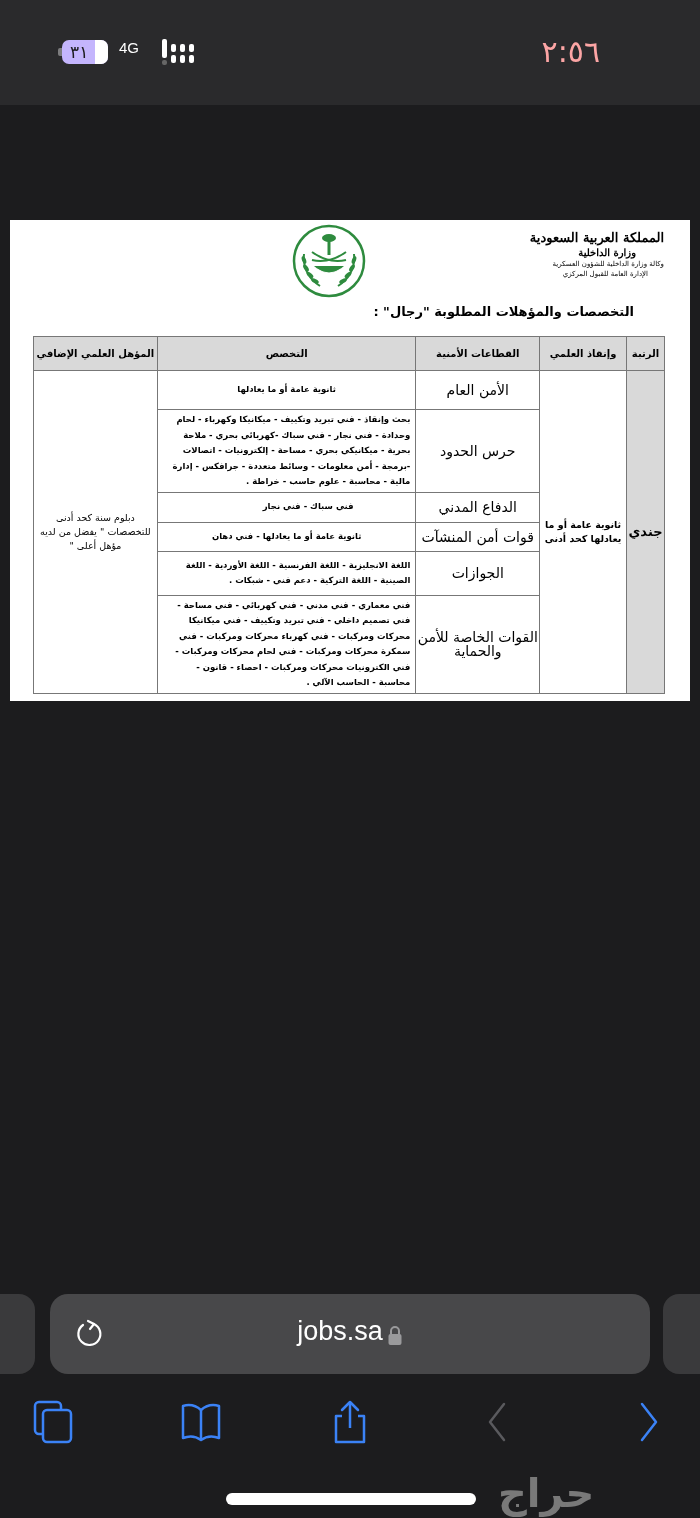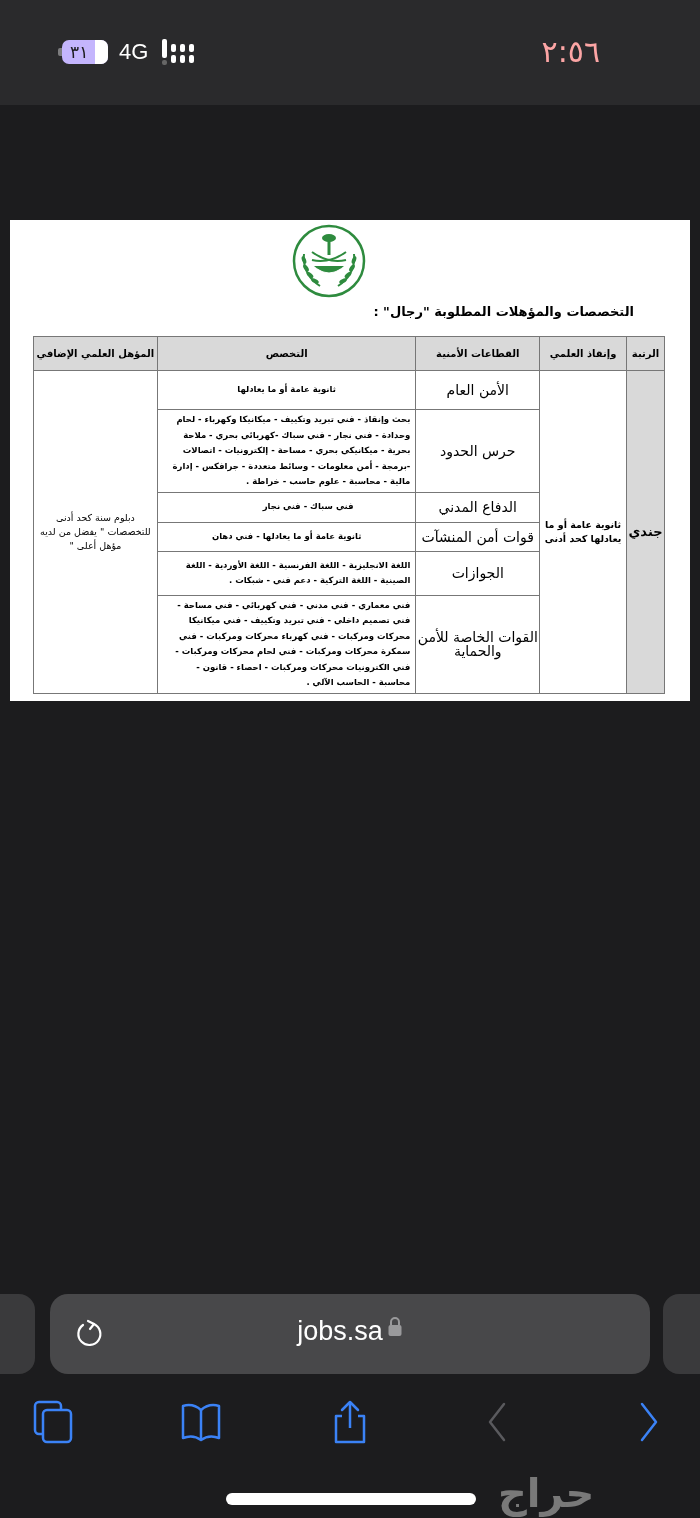--- a/index.html
+++ b/index.html
@@ -5,21 +5,21 @@
   * { box-sizing: border-box; margin: 0; padding: 0; }
   html, body { width: 700px; height: 1518px; overflow: hidden; }
   body { background: #1c1c1e; font-family: "DejaVu Sans", sans-serif; position: relative; color: #fff; }
 
   
   .status-bar { position: absolute; left: 0; top: 0; width: 700px; height: 105px; background: #2a2a2c; }
   .battery { position: absolute; left: 62px; top: 40px; width: 46px; height: 24px; border-radius: 7px; background: #c4b5fd; overflow: hidden; }
   .battery .fill-white { position: absolute; right: 0; top: 0; width: 13px; height: 24px; background: #fff; }
   .battery .num { position: absolute; left: 8px; top: 2px; font-size: 17px; color: #1c1c1e; font-family: "DejaVu Sans", sans-serif; direction: rtl; }
   .battery-nub { position: absolute; left: 58px; top: 48px; width: 4px; height: 8px; background: #7c7c7e; border-radius: 2px 0 0 2px; }
-  .net { position: absolute; left: 119px; top: 39px; font-size: 22px; color: #fff; font-family: "Liberation Sans", sans-serif; }
+  .net { position: absolute; left: 119px; top: 39px; font-size: 15px; color: #fff; font-family: "Liberation Sans", sans-serif; }
   .signal { position: absolute; left: 162px; top: 39px; width: 40px; height: 26px; }
   .signal .bar { position: absolute; width: 5px; border-radius: 2px; background: #fff; }
   .clock { position: absolute; right: 100px; top: 34px; font-size: 30px; color: #fca5a5; font-family: "DejaVu Sans", sans-serif; direction: ltr; }
 
   
   .doc { position: absolute; left: 10px; top: 220px; width: 680px; height: 481px; background: #fff; color: #000; overflow: hidden; }
   .letterhead { position: absolute; right: 26px; top: 10px; width: 140px; text-align: right; direction: rtl; font-family: "DejaVu Serif", serif; }
   .lh-kingdom { font-size: 13px; font-weight: bold; line-height: 16px; }
   .lh-ministry { font-size: 10px; font-weight: bold; line-height: 13px; margin-right: 28px; }
   .lh-agency { font-size: 7px; line-height: 10px; }
@@ -40,21 +40,21 @@
   .c-sector { width: 124px; }
   .c-spec { width: 259px; }
   .c-extra { width: 124px; }
 
   
   .tab-peek-left { position: absolute; left: -30px; top: 1294px; width: 65px; height: 80px; background: #3a3a3c; border-radius: 16px; }
   .tab-peek-right { position: absolute; left: 663px; top: 1294px; width: 65px; height: 80px; background: #3a3a3c; border-radius: 16px; }
   .url-bar { position: absolute; left: 50px; top: 1294px; width: 600px; height: 80px; background: #48484a; border-radius: 18px; }
   .reload { position: absolute; left: 24px; top: 24px; width: 30px; height: 30px; }
   .url-text { position: absolute; left: 0; right: 0; top: 22px; text-align: center; font-size: 27px; color: #fff; font-family: "Liberation Sans", sans-serif; }
-  .url-inner { display: inline-flex; align-items: flex-start; gap: 4px; }
+  .url-inner { display: inline-flex; align-items: flex-end; gap: 4px; }
   .lock { display: inline-block; width: 16px; height: 22px; position: relative; }
 
   
   .toolbar-icon { position: absolute; top: 1400px; width: 44px; height: 44px; }
   .home-indicator { position: absolute; left: 226px; top: 1493px; width: 250px; height: 12px; background: #fff; border-radius: 6px; }
   .watermark { position: absolute; left: 498px; top: 1470px; font-size: 40px; font-weight: bold; color: #8a8a8a; direction: rtl; font-family: "DejaVu Sans", sans-serif; opacity: 0.85; }
 </style>
 </head>
 <body>
 
@@ -72,20 +72,26 @@
     <div class="bar" style="left:9px;top:16px;height:8px;"></div>
     <div class="bar" style="left:18px;top:5px;height:8px;"></div>
     <div class="bar" style="left:18px;top:16px;height:8px;"></div>
     <div class="bar" style="left:27px;top:5px;height:8px;"></div>
     <div class="bar" style="left:27px;top:16px;height:8px;"></div>
   </div>
   <span class="clock">٢:٥٦</span>
 </div>
 
 <div class="doc">
+  <div class="letterhead">
+    <div class="lh-kingdom">المملكة العربية السعودية</div>
+    <div class="lh-ministry">وزارة الداخلية</div>
+    <div class="lh-agency">وكالة وزارة الداخلية للشؤون العسكرية</div>
+    <div class="lh-dept">الإدارة العامة للقبول المركزي</div>
+  </div>
 
   <svg class="emblem" viewBox="0 0 74 74">
     <circle cx="37" cy="37" r="35" fill="#fff" stroke="#2e8b3e" stroke-width="2.5"></circle>
 
     <rect x="35.5" y="15" width="3" height="16" fill="#2e8b3e"></rect>
     <ellipse cx="37" cy="14" rx="7" ry="4" fill="#2e8b3e"></ellipse>
 
     <path d="M20 28 Q37 40 54 36" stroke="#2e8b3e" stroke-width="2" fill="none"></path>
     <path d="M54 28 Q37 40 20 36" stroke="#2e8b3e" stroke-width="2" fill="none"></path>
 

